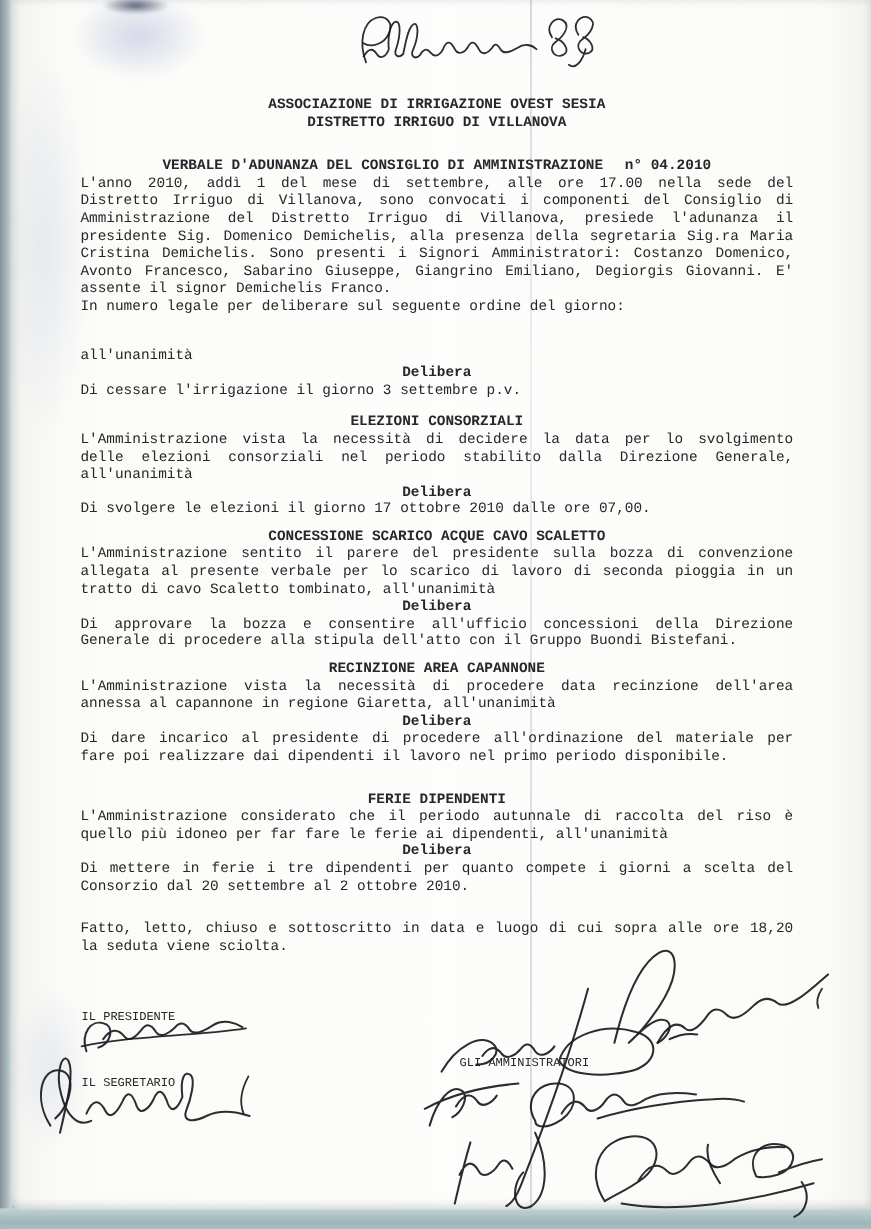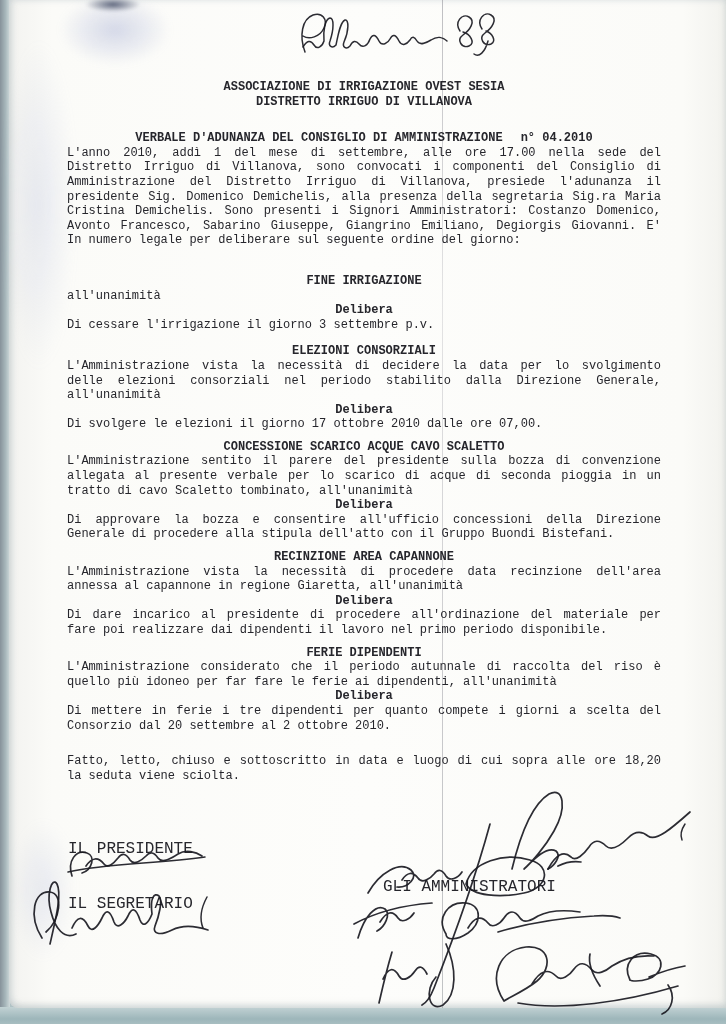--- a/index.html
+++ b/index.html
@@ -40,24 +40,24 @@
   .ln.j{text-align:justify;text-align-last:justify;}
   .hd{font-weight:bold;text-align:center;}
   .org{font-weight:bold;text-align:center;}
   .title{font-weight:bold;text-align:center;margin-top:22px;}
   .title .num{margin-left:18px;}
   #intro{}
   #sections section:nth-of-type(1){margin-top:26px;}
   #sections section:nth-of-type(2){margin-top:12px;}
   #sections section:nth-of-type(3){margin-top:8px;}
   #sections section:nth-of-type(4){margin-top:8px;}
-  #sections section:nth-of-type(5){margin-top:8px;}
+  #sections section:nth-of-type(5){margin-top:21px;}
   #closing{margin-top:21px;}
 
-  .sig-label{position:absolute;z-index:2;font-size:16px;line-height:14.6px;color:#26262c;}
+  .sig-label{position:absolute;z-index:2;font-size:10px;line-height:14.6px;color:#26262c;}
   .lbl-president{left:59px;top:842px;}
   .lbl-administrators{left:374px;top:880px;}
   .lbl-secretary{left:59px;top:897px;}
 
   
   #ink{position:absolute;left:0;top:0;width:726px;height:1024px;z-index:5;pointer-events:none;}
   #ink path{fill:none;stroke:#1a1a22;stroke-width:1.7;stroke-linecap:round;stroke-linejoin:round;opacity:.92;}
   #ink path.thin{stroke-width:1.5;}
 </style>
 </head>
@@ -82,41 +82,41 @@
         <span>VERBALE D'ADUNANZA DEL CONSIGLIO DI AMMINISTRAZIONE</span><span class="num">n° 04.2010</span>
       </div>
 
       <div id="intro">
           <div class="ln j">L'anno 2010, addì 1 del mese di settembre, alle ore 17.00 nella sede del</div>
           <div class="ln j">Distretto Irriguo di Villanova, sono convocati i componenti del Consiglio di</div>
           <div class="ln j">Amministrazione del Distretto Irriguo di Villanova, presiede l'adunanza il</div>
           <div class="ln j">presidente Sig. Domenico Demichelis, alla presenza della segretaria Sig.ra Maria</div>
           <div class="ln j">Cristina Demichelis. Sono presenti i Signori Amministratori: Costanzo Domenico,</div>
           <div class="ln j">Avonto Francesco, Sabarino Giuseppe, Giangrino Emiliano, Degiorgis Giovanni. E'</div>
+          <div class="ln">assente il signor Demichelis Franco.</div>
           <div class="ln">In numero legale per deliberare sul seguente ordine del giorno:</div>
         </div>
       <div id="sections">
           <section>
-            <div class="ln hd">FINE IRRIGAZIONE</div>
             <div class="ln">all'unanimità</div>
             <div class="ln hd">Delibera</div>
             <div class="ln">Di cessare l'irrigazione il giorno 3 settembre p.v.</div>
           </section>
           <section>
             <div class="ln hd">ELEZIONI CONSORZIALI</div>
             <div class="ln j">L'Amministrazione vista la necessità di decidere la data per lo svolgimento</div>
             <div class="ln j">delle elezioni consorziali nel periodo stabilito dalla Direzione Generale,</div>
             <div class="ln">all'unanimità</div>
             <div class="ln hd">Delibera</div>
             <div class="ln">Di svolgere le elezioni il giorno 17 ottobre 2010 dalle ore 07,00.</div>
           </section>
           <section>
             <div class="ln hd">CONCESSIONE SCARICO ACQUE CAVO SCALETTO</div>
             <div class="ln j">L'Amministrazione sentito il parere del presidente sulla bozza di convenzione</div>
-            <div class="ln j">allegata al presente verbale per lo scarico di acque di seconda pioggia in un</div>
+            <div class="ln j">allegata al presente verbale per lo scarico di lavoro di seconda pioggia in un</div>
             <div class="ln">tratto di cavo Scaletto tombinato, all'unanimità</div>
             <div class="ln hd">Delibera</div>
             <div class="ln j">Di approvare la bozza e consentire all'ufficio concessioni della Direzione</div>
             <div class="ln">Generale di procedere alla stipula dell'atto con il Gruppo Buondi Bistefani.</div>
           </section>
           <section>
             <div class="ln hd">RECINZIONE AREA CAPANNONE</div>
             <div class="ln j">L'Amministrazione vista la necessità di procedere data recinzione dell'area</div>
             <div class="ln">annessa al capannone in regione Giaretta, all'unanimità</div>
             <div class="ln hd">Delibera</div>

